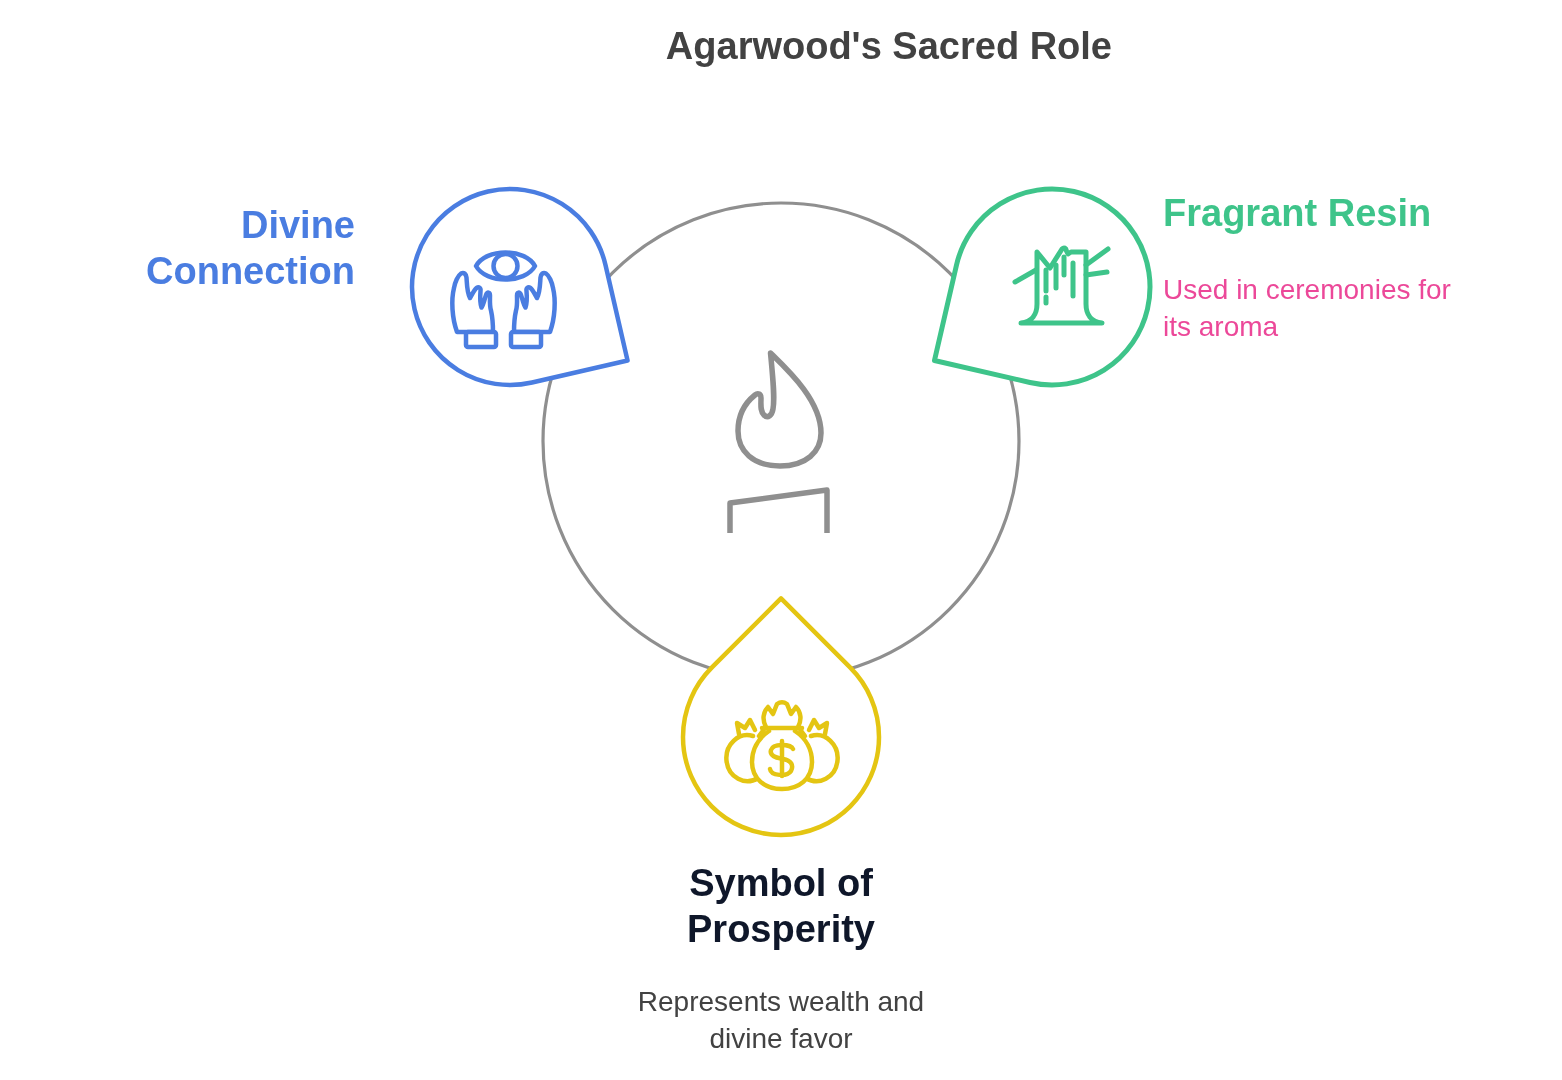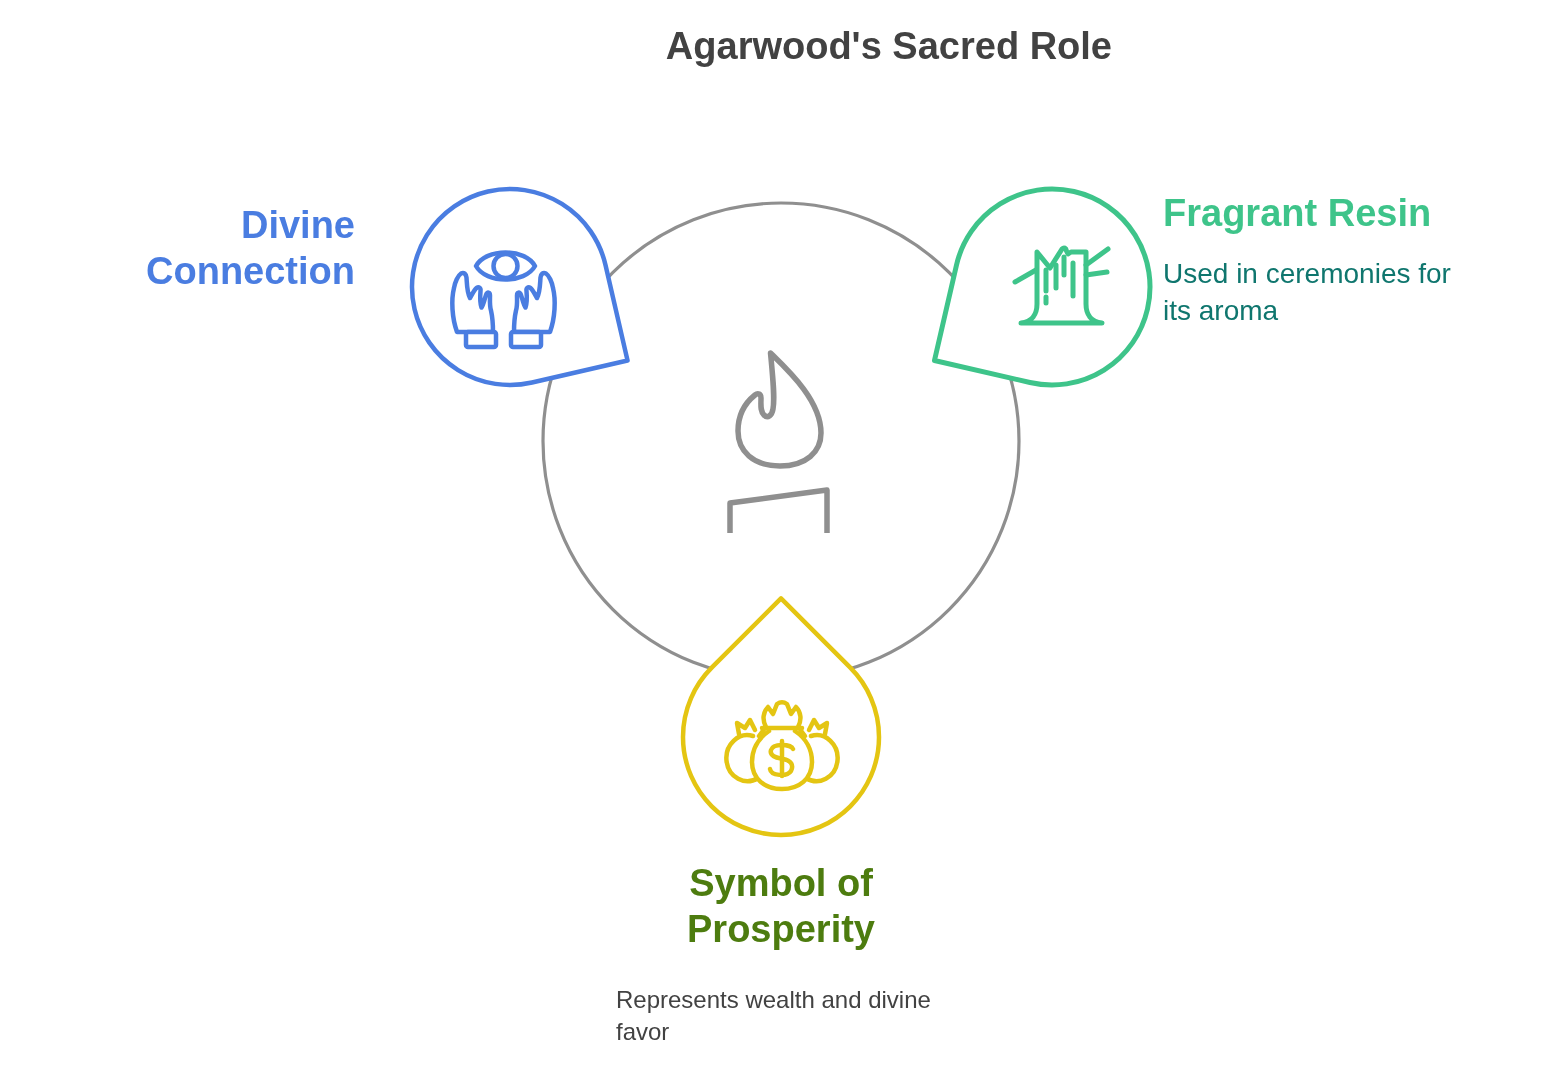--- a/index.html
+++ b/index.html
@@ -6,31 +6,31 @@
   #stage{
     position:relative;width:1562px;height:1080px;background:#ffffff;overflow:hidden;
     font-family:"Liberation Sans", sans-serif;
   }
   #diagram-svg{position:absolute;left:0;top:0;}
   .txt{position:absolute;}
   .node-heading{
     font-size:38px;font-weight:700;line-height:1.22;letter-spacing:0;
   }
   .node-desc{
-    font-size:28px;font-weight:400;line-height:1.32;color:#0f766e;margin-top:20px;
+    font-size:28px;font-weight:400;line-height:1.32;color:#ec4899;margin-top:36px;
   }
   #title{
     left:512px;top:25px;width:600px;text-align:right;
     font-size:38px;font-weight:700;color:#424242;
   }
   #node-left{left:25px;top:202px;width:330px;text-align:right;}
   #node-right{left:1163px;top:190px;width:320px;text-align:left;}
   #node-bottom-heading{left:661px;top:860px;width:240px;text-align:center;}
-  #node-bottom-desc{left:616px;top:984px;width:330px;text-align:left;
-    font-size:24px;line-height:1.32;color:#424242;}
+  #node-bottom-desc{left:616px;top:984px;width:330px;text-align:center;
+    font-size:28px;line-height:1.32;color:#424242;}
 </style>
 </head>
 <body>
 
 <div id="stage">
 
   <svg id="diagram-svg" width="1562" height="1080" viewBox="0 0 1562 1080">
 
     <defs>
       <g id="hand-shape">
@@ -144,16 +144,16 @@
 
   <div id="node-left" class="txt">
     <div class="node-heading" style="color: rgb(74, 125, 225);">Divine Connection</div>
   </div>
 
   <div id="node-right" class="txt">
     <div class="node-heading" style="color: rgb(62, 196, 138);">Fragrant Resin</div>
     <div class="node-desc">Used in ceremonies for its aroma</div>
   </div>
 
-  <div id="node-bottom-heading" class="txt node-heading" style="color: #4d7c0f;">Symbol of Prosperity</div>
+  <div id="node-bottom-heading" class="txt node-heading" style="color: #0f172a;">Symbol of Prosperity</div>
   <div id="node-bottom-desc" class="txt">Represents wealth and divine favor</div>
 
 </div>
 
 </body></html>

